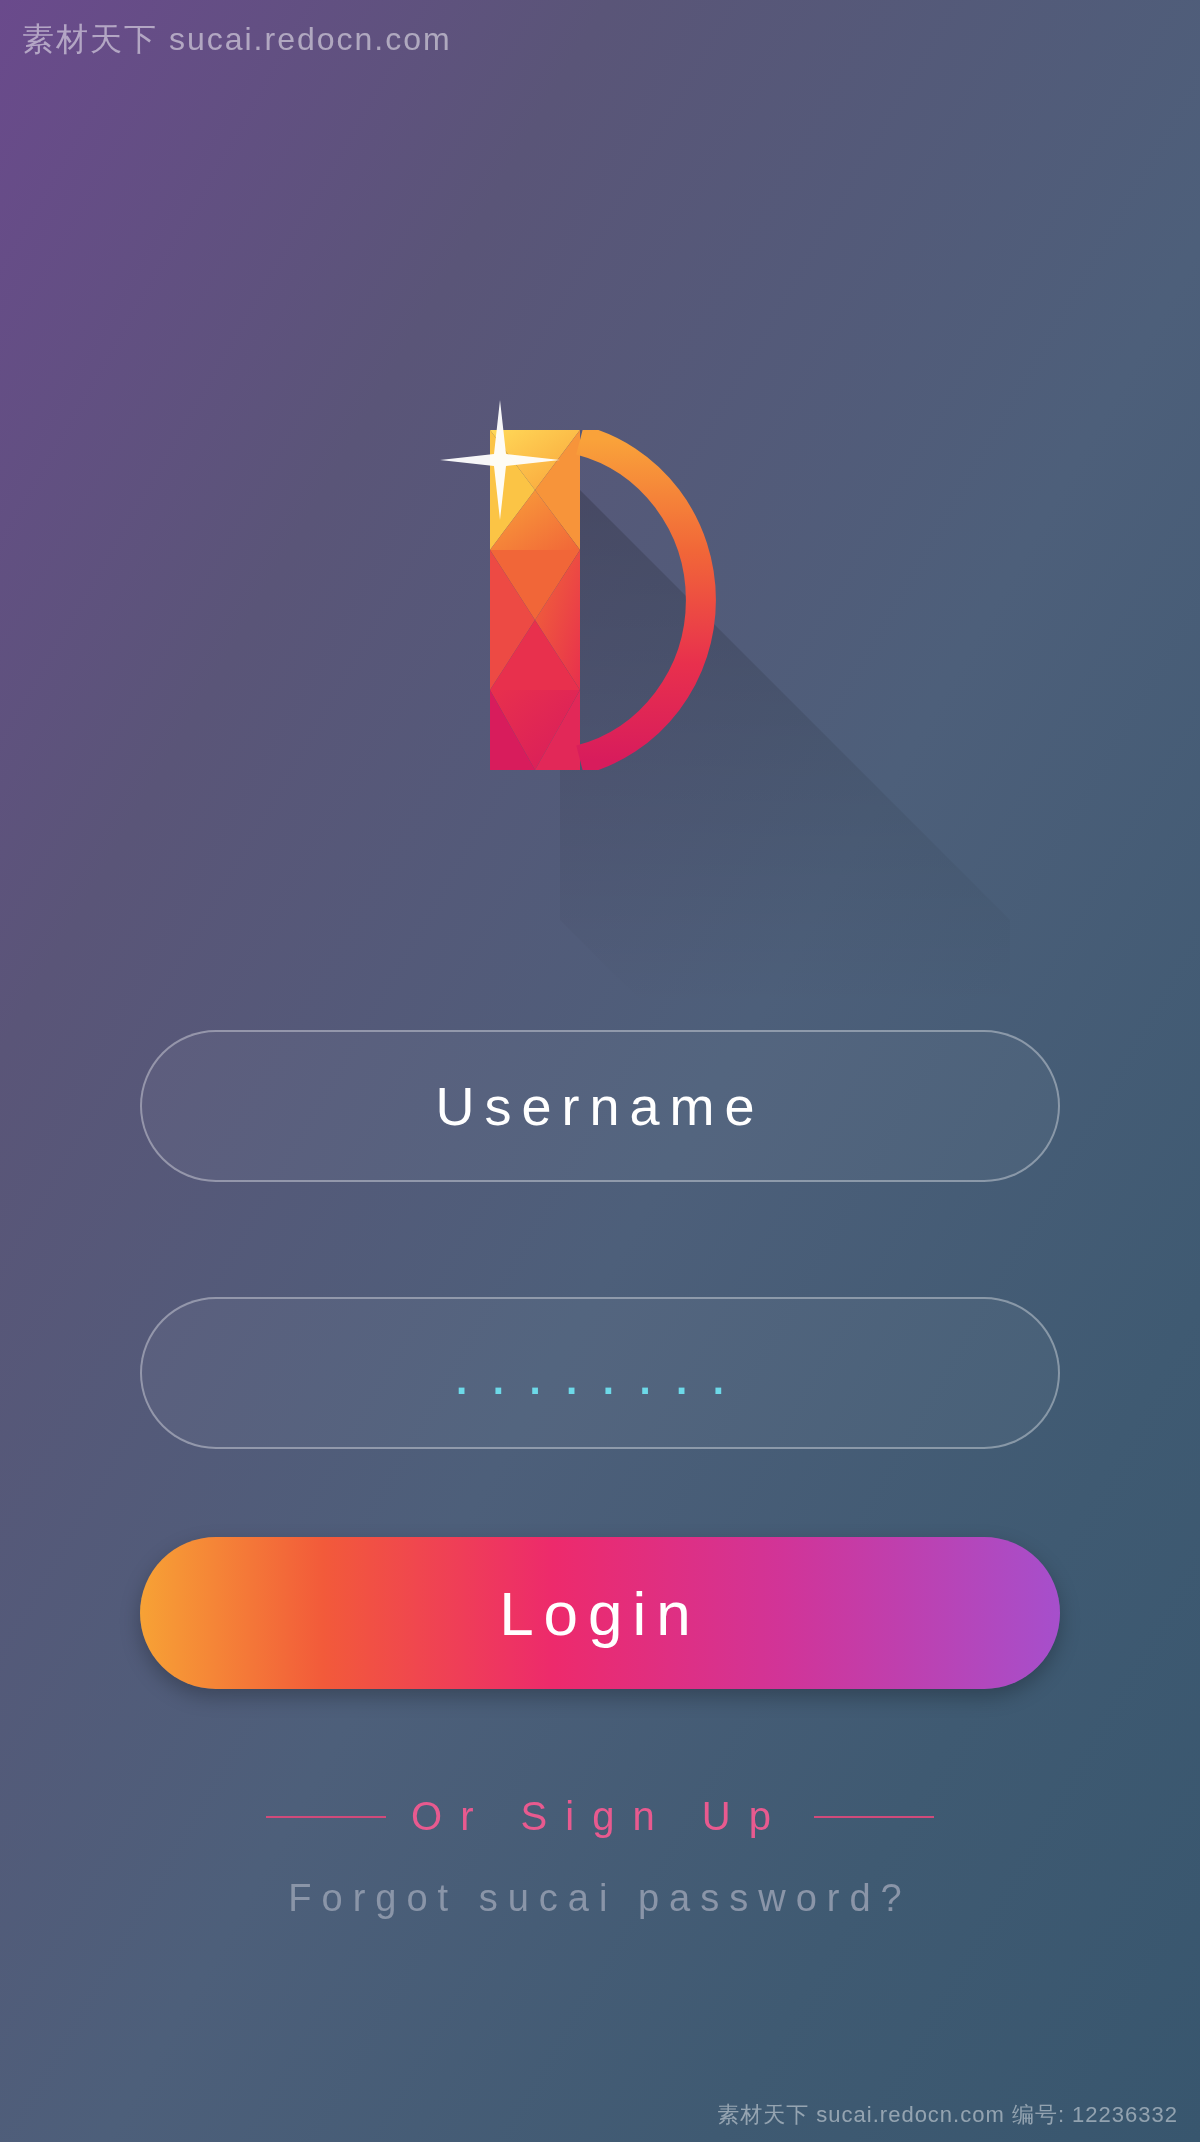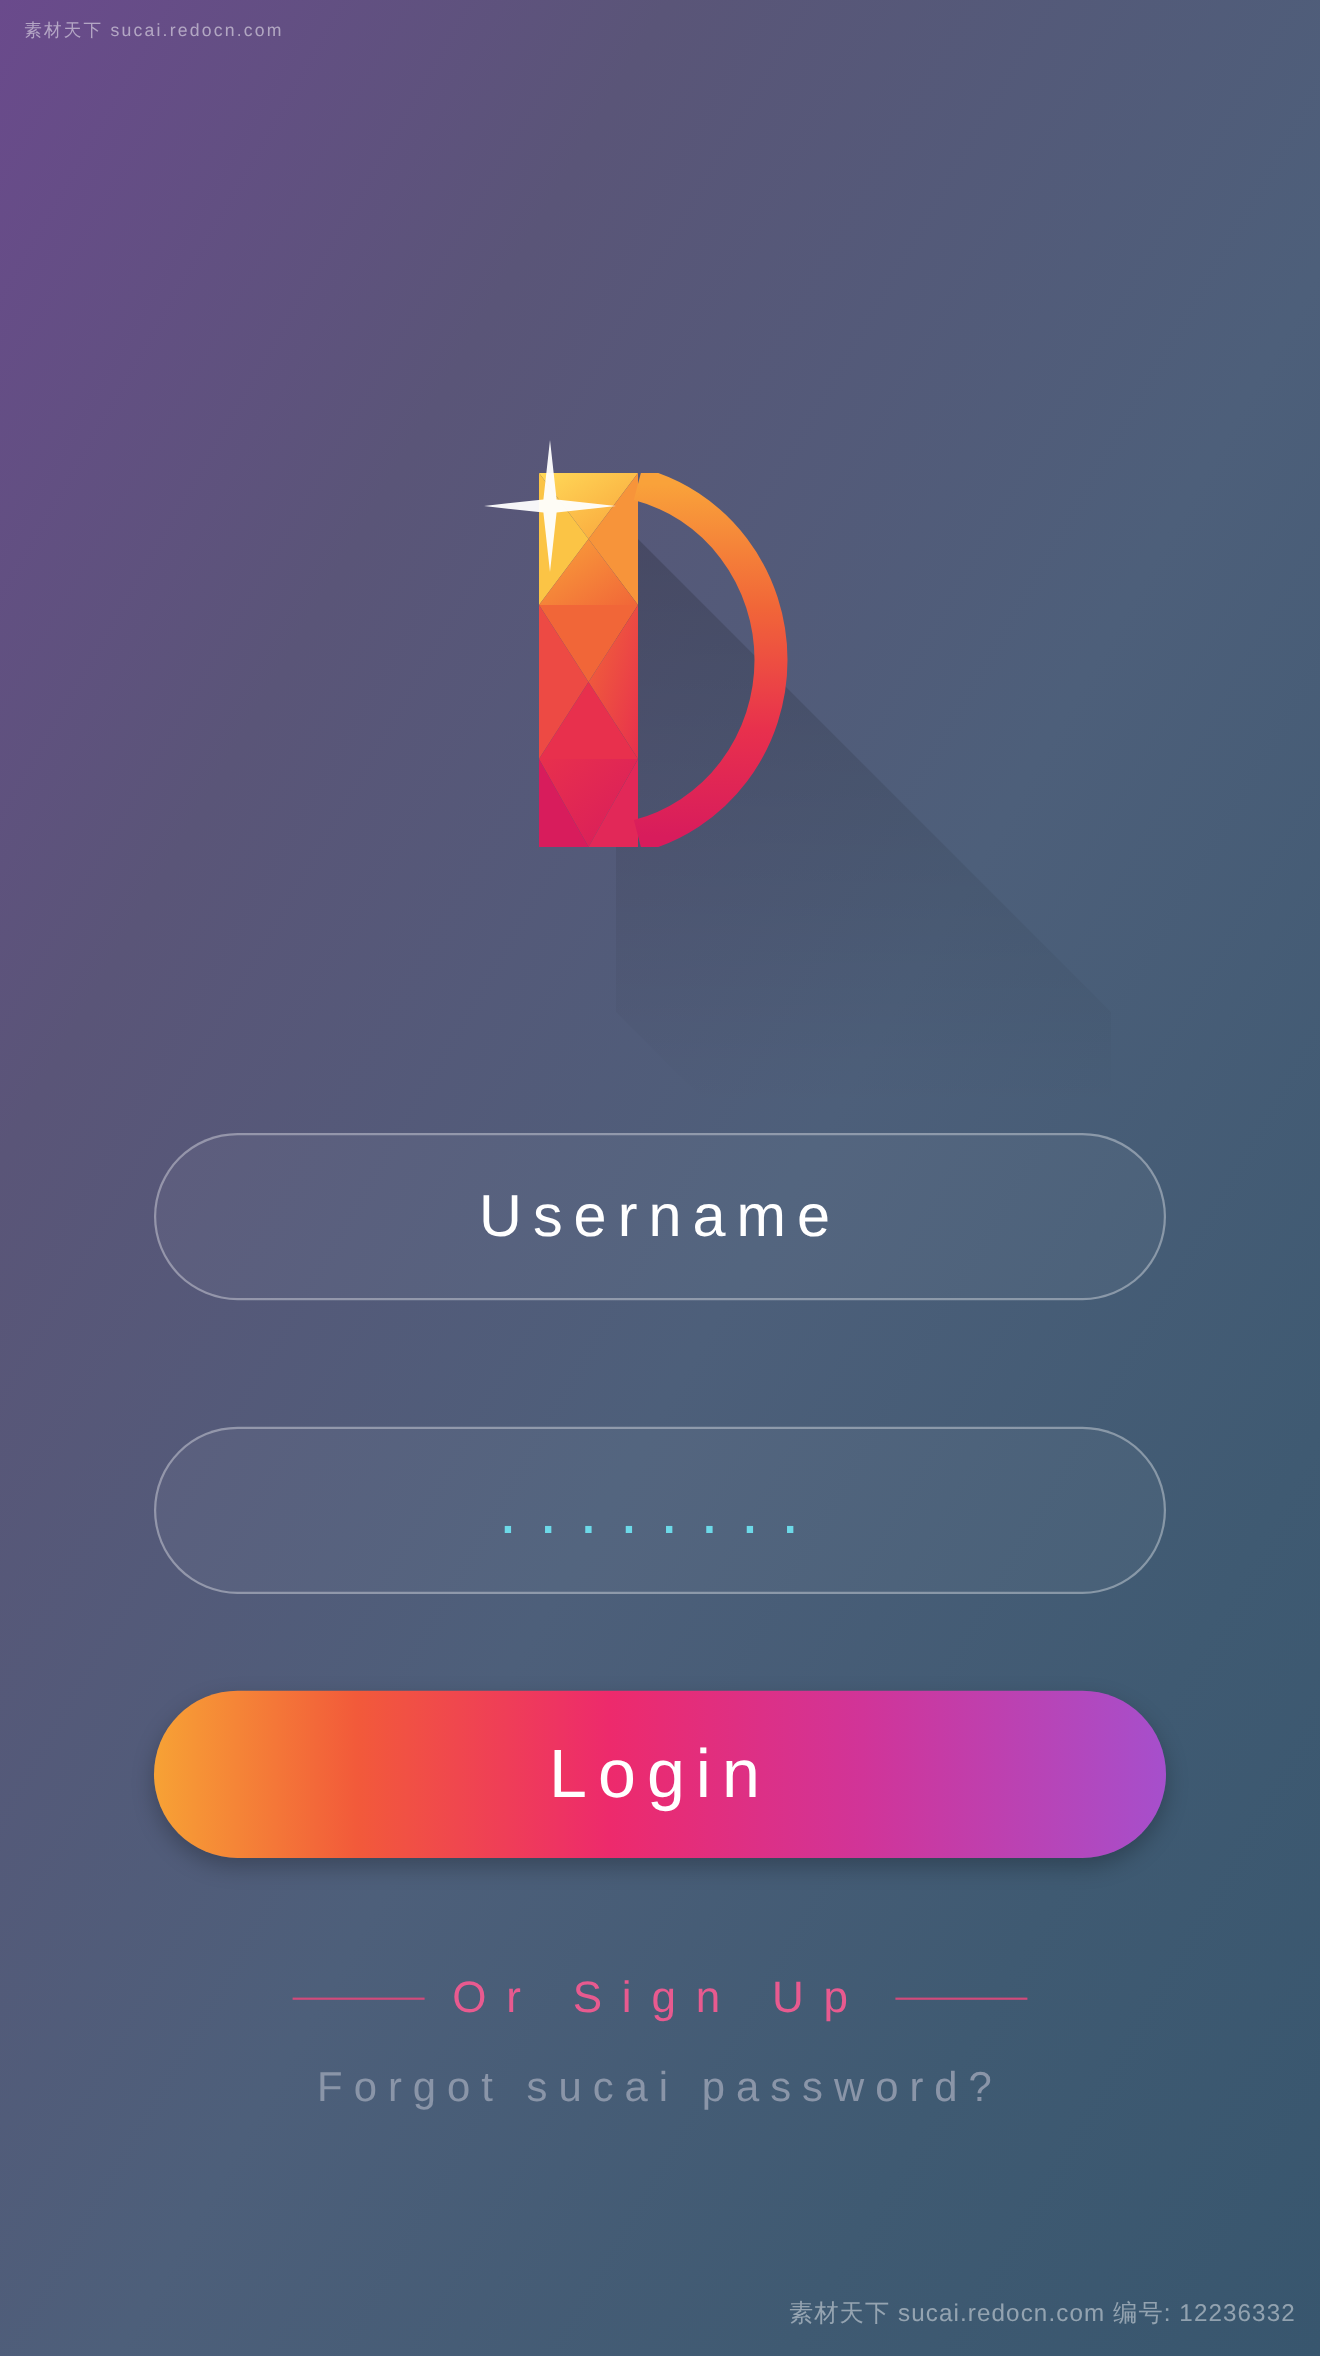--- a/index.html
+++ b/index.html
@@ -154,28 +154,28 @@
       letter-spacing: 10px;
       font-weight: 300;
       cursor: pointer;
     }
     
     .watermark-tl {
       position: absolute;
       top: 18px;
       left: 22px;
       color: rgba(255,255,255,0.5);
-      font-size: 16px;
+      font-size: 32px;
       letter-spacing: 2px;
       font-weight: 300;
     }
     
     .watermark-br {
       position: absolute;
-      bottom: 24px;
+      bottom: 12px;
       right: 22px;
       color: rgba(255,255,255,0.45);
       font-size: 22px;
       letter-spacing: 1px;
       font-weight: 300;
     }
   </style>
 </head>
 <body>
 

